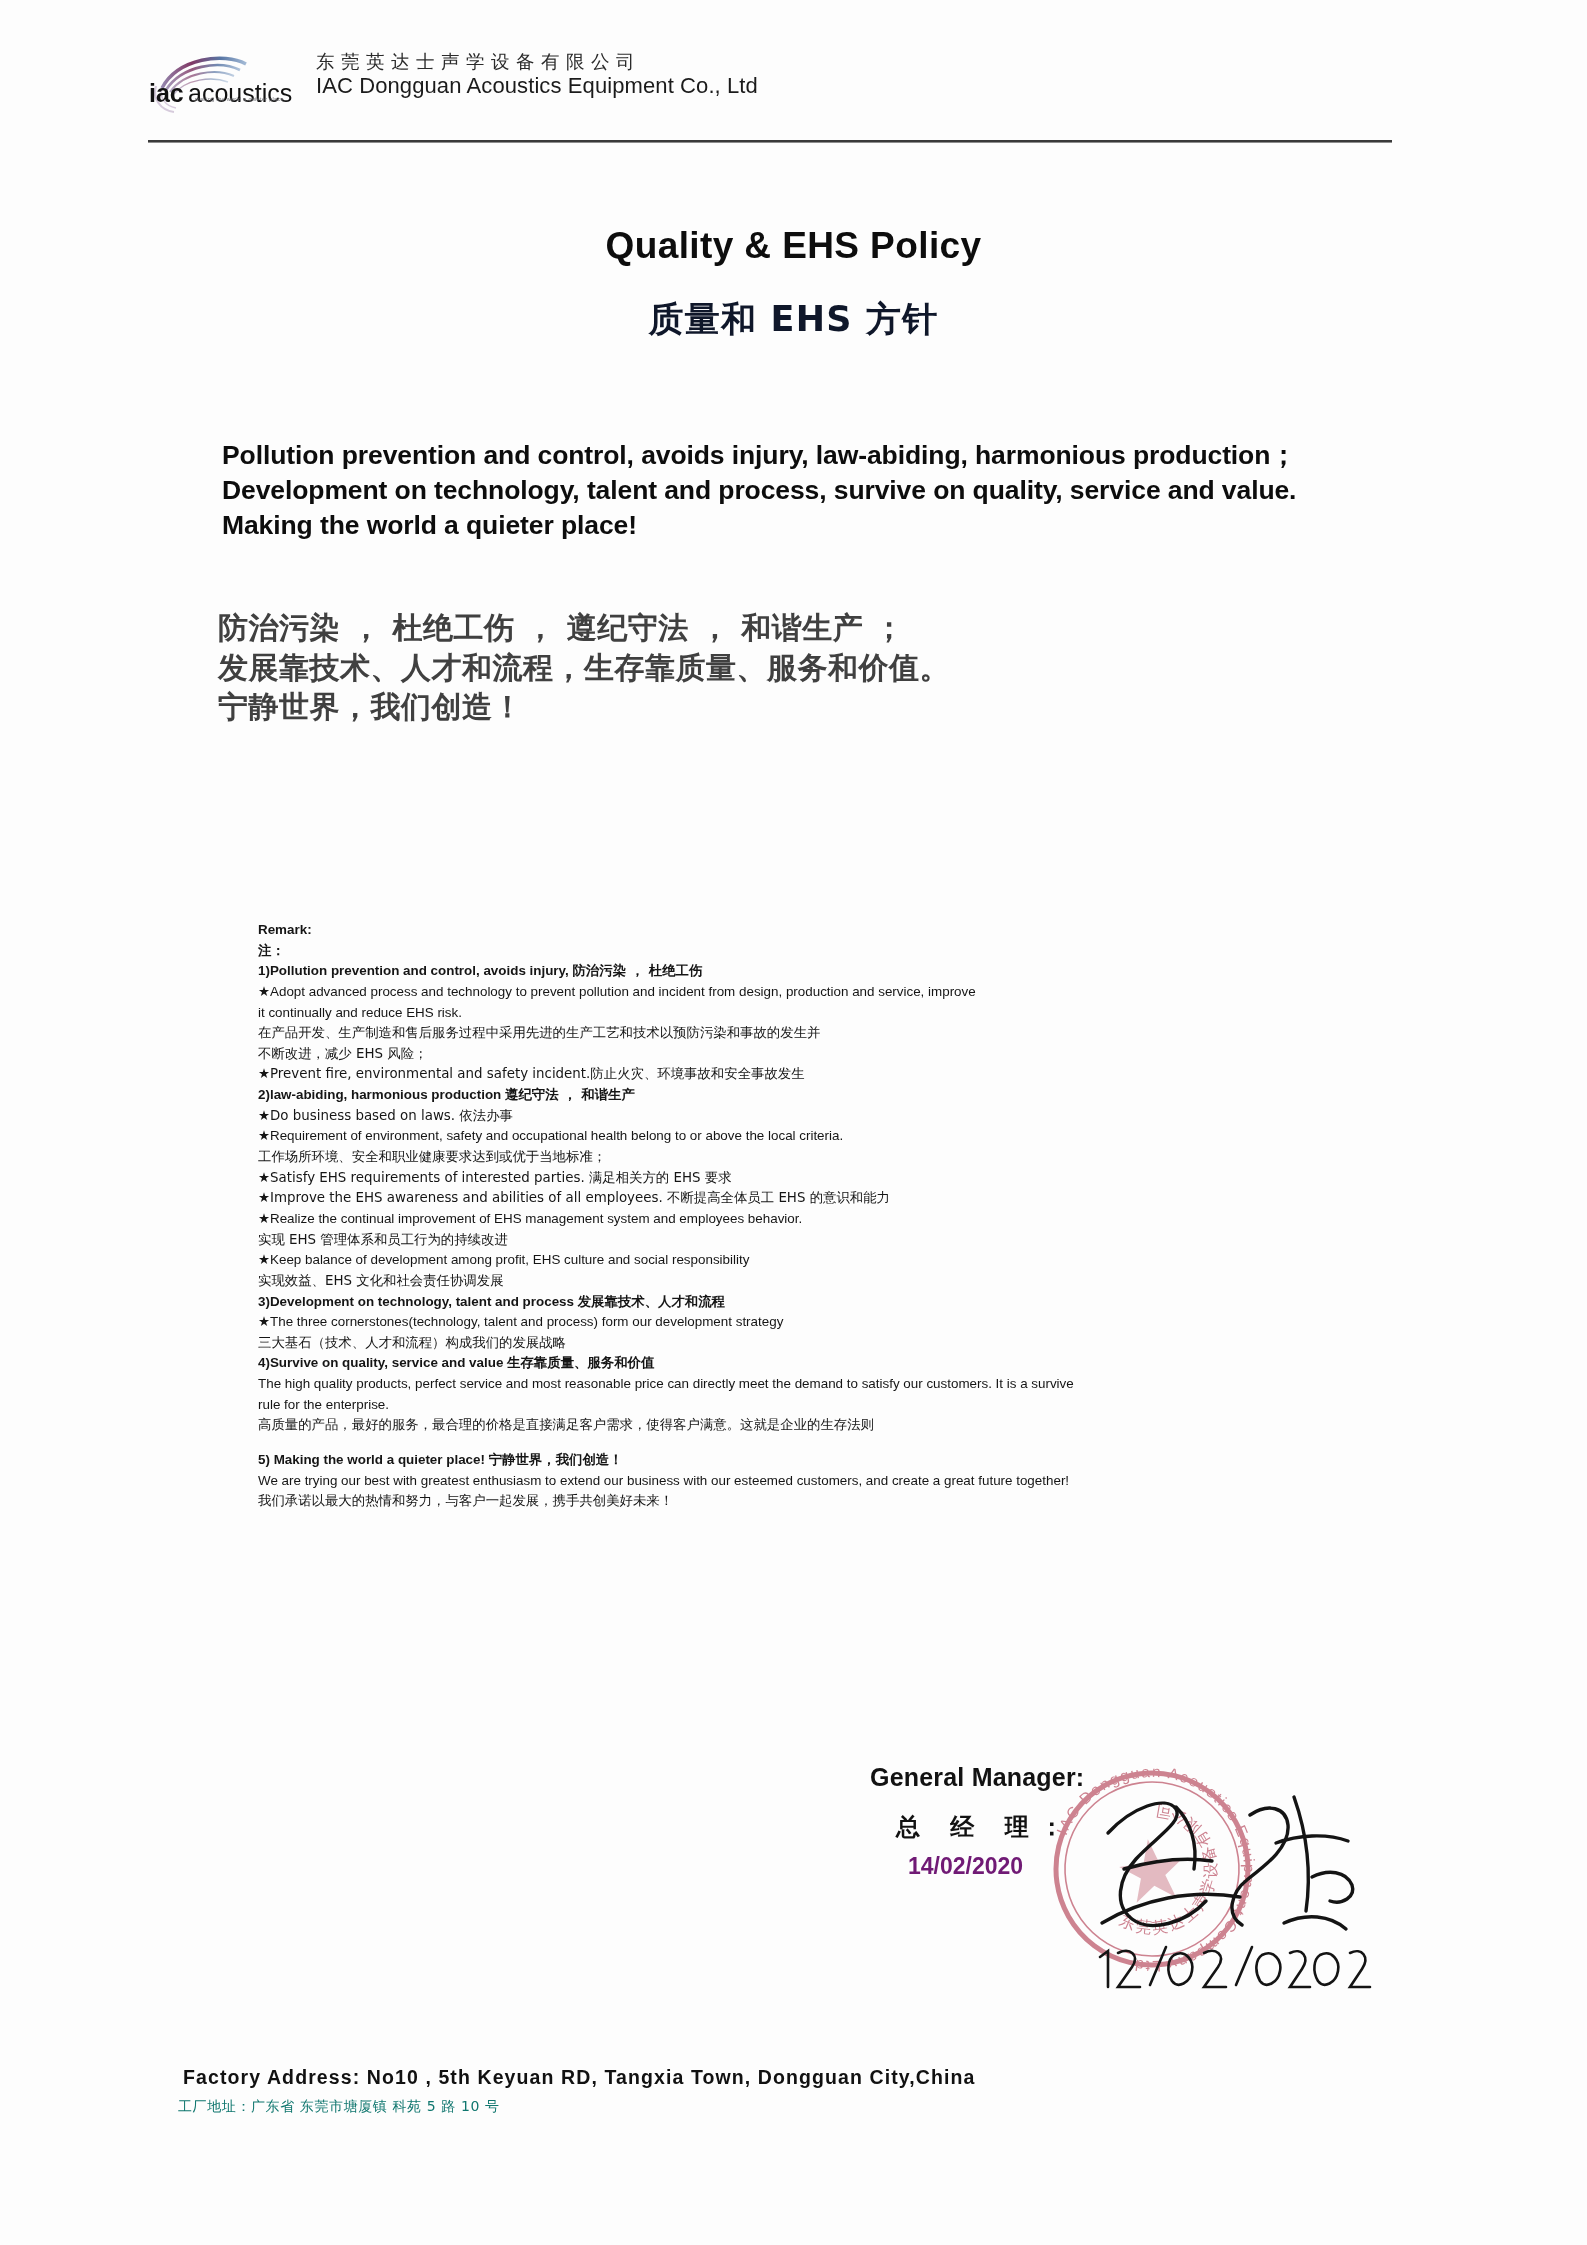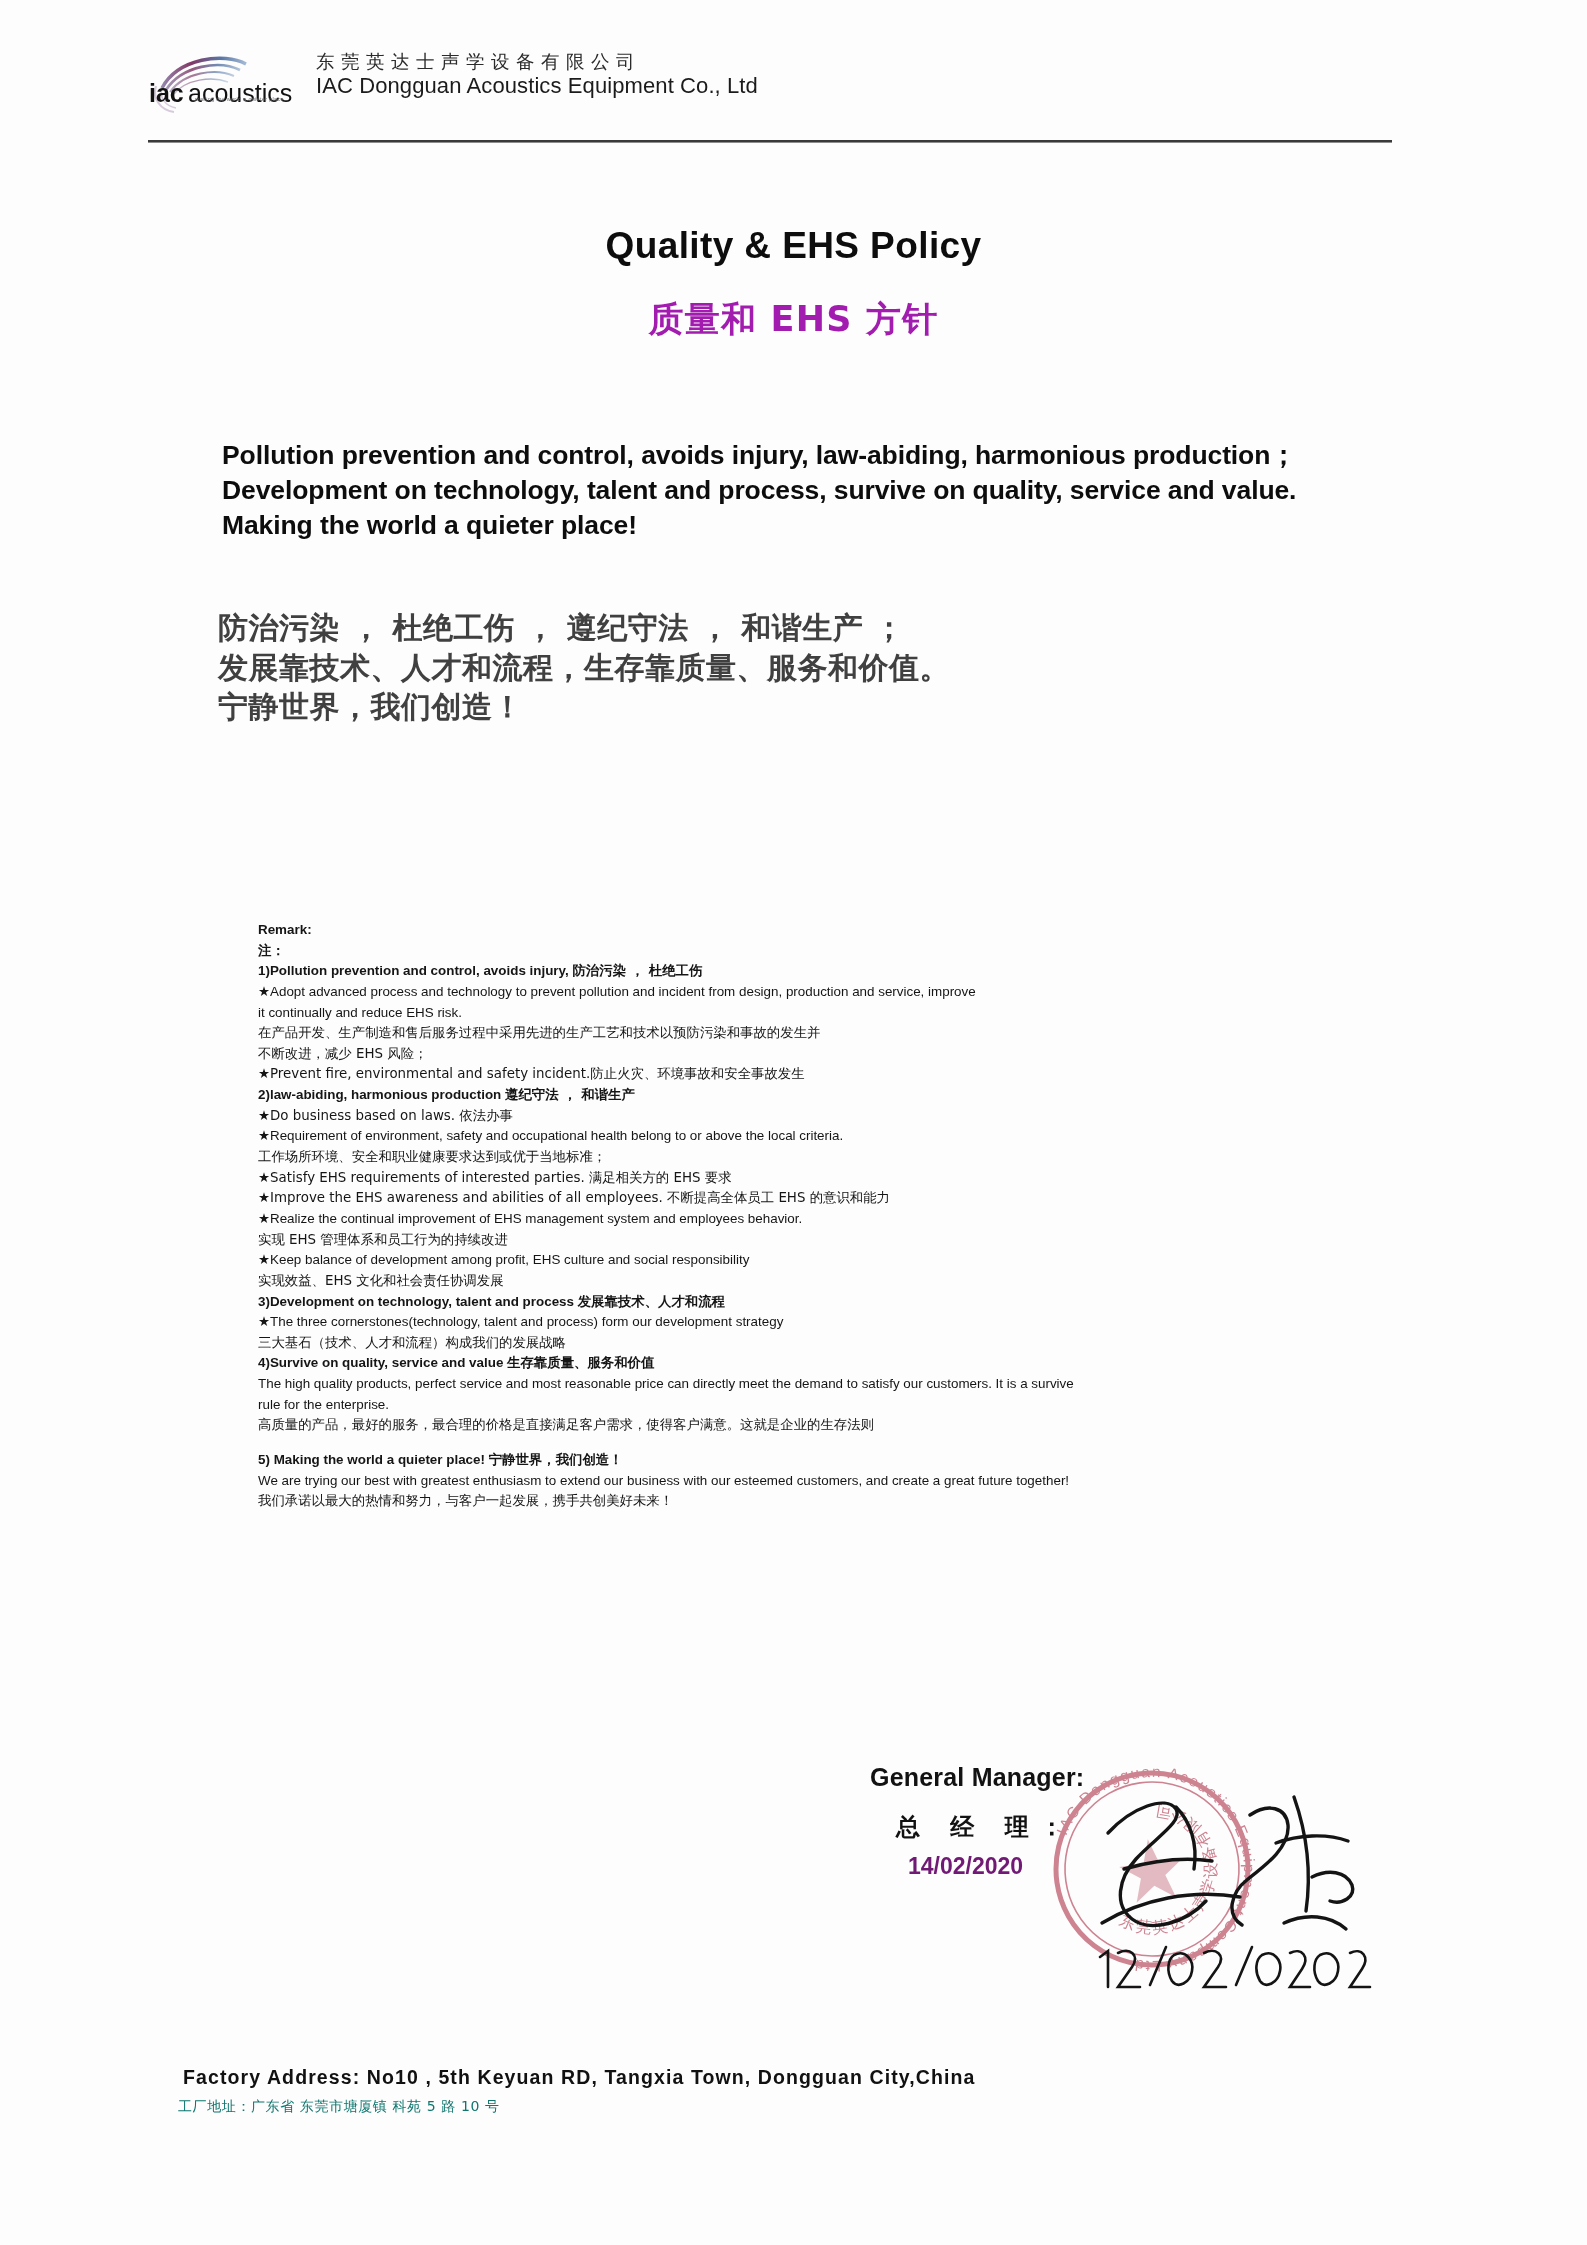--- a/index.html
+++ b/index.html
@@ -87,21 +87,21 @@
   }
   .title-cn {
     position: absolute;
     left: 0;
     top: 296px;
     width: 1587px;
     text-align: center;
     font-size: 35px;
     font-weight: bold;
     letter-spacing: 1.2px;
-    color: #a21caf;
+    color: #0f172a;
     font-family: "DejaVu Sans", "Liberation Sans", sans-serif;
   }
 
   
   .policy-en {
     position: absolute;
     left: 222px;
     top: 438px;
     width: 1160px;
     font-size: 26.5px;

